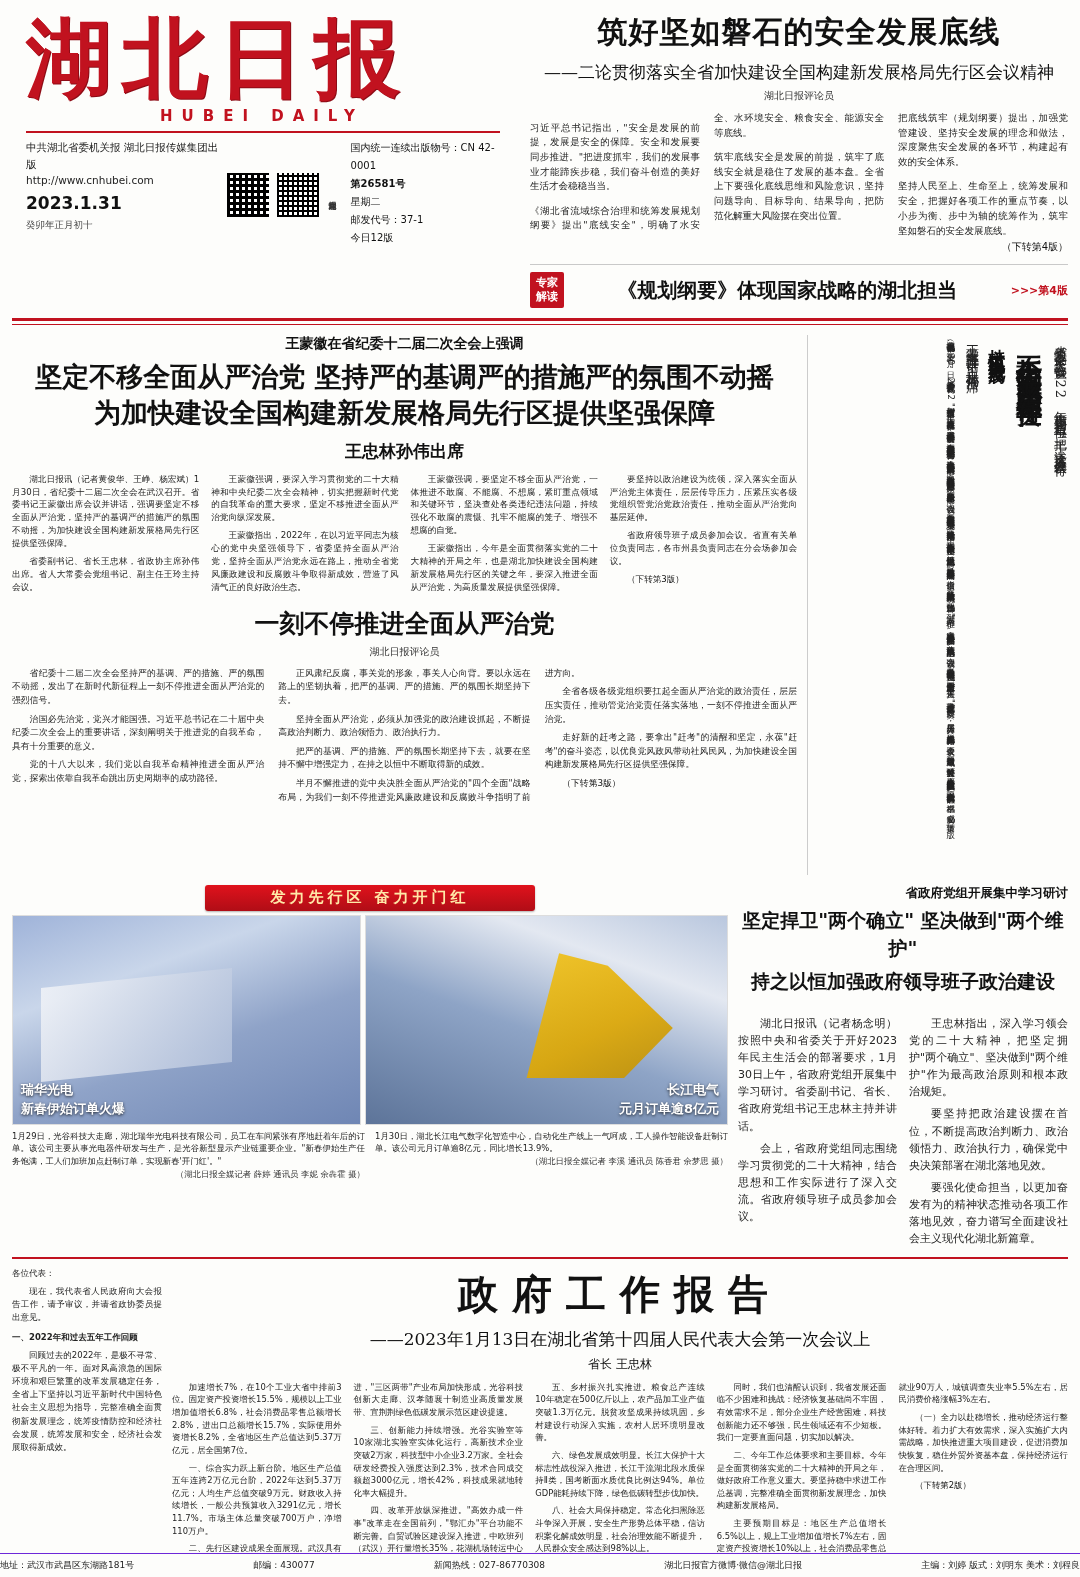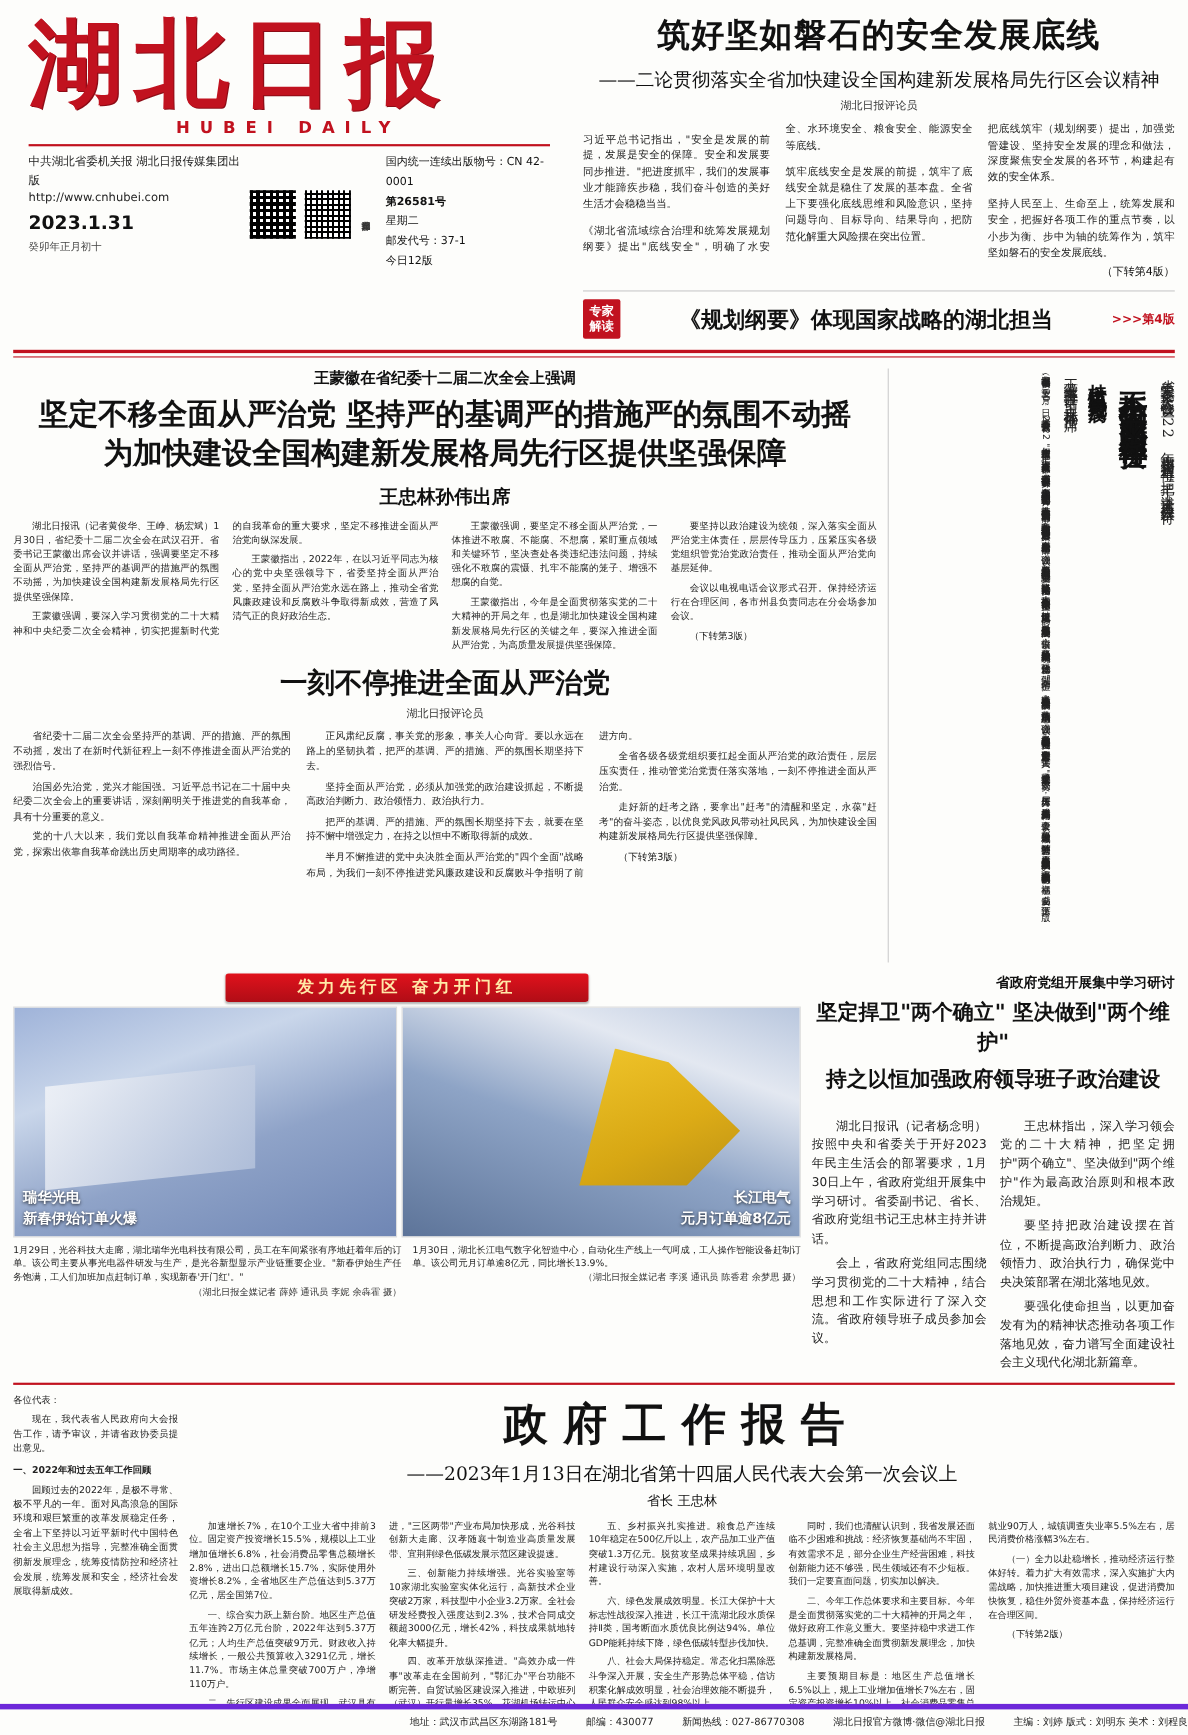--- a/index.html
+++ b/index.html
@@ -141,22 +141,22 @@
   .b-main{flex:1;}
   .rep-title{
     font-family:"DejaVu Serif","Liberation Serif",serif;font-weight:bold;
     font-size:40px;text-align:center;letter-spacing:14px;color:#111;
   }
   .rep-sub{text-align:center;font-size:17px;margin-top:6px;color:#111;font-family:"DejaVu Serif","Liberation Serif",serif;}
   .rep-by{text-align:center;font-size:12px;margin-top:5px;color:#111;}
   .rep-body{column-count:5;column-gap:12px;font-size:8.4px;line-height:1.5;margin-top:8px;text-align:justify;color:#222;}
   .rep-body p{margin:0 0 5px;text-indent:2em;}
 
-  .footer{position:absolute;left:0;bottom:0;width:1080px;border-top:5px solid #6d28d9;
-    font-size:9px;color:#222;display:flex;justify-content:flex-end;gap:26px;padding:5px 0;background:#fdfdfb;}
+  .footer{position:absolute;left:0;bottom:0;width:1080px;border-top:1px solid #6d28d9;
+    font-size:9px;color:#222;display:flex;justify-content:space-between;gap:26px;padding:5px 0;background:#fdfdfb;}
 </style>
 </head>
 <body>
 
 <div class="page">
 
   <div class="masthead">
 
     <div class="mast-left">
       <div class="logo-cn">湖北日报</div>
@@ -208,26 +208,27 @@
   <div class="main">
 
     <div class="col-left">
       <div class="lead-kicker">王蒙徽在省纪委十二届二次全会上强调</div>
       <div class="lead-h1">坚定不移全面从严治党  坚持严的基调严的措施严的氛围不动摇</div>
       <div class="lead-h1">为加快建设全国构建新发展格局先行区提供坚强保障</div>
       <div class="lead-byline">王忠林孙伟出席</div>
 
       <div class="lead-body">
         <p>湖北日报讯（记者黄俊华、王峥、杨宏斌）1月30日，省纪委十二届二次全会在武汉召开。省委书记王蒙徽出席会议并讲话，强调要坚定不移全面从严治党，坚持严的基调严的措施严的氛围不动摇，为加快建设全国构建新发展格局先行区提供坚强保障。</p>
+        <p>省委副书记、省长王忠林，省政协主席孙伟出席。省人大常委会党组书记、副主任王玲主持会议。</p>
         <p>王蒙徽强调，要深入学习贯彻党的二十大精神和中央纪委二次全会精神，切实把握新时代党的自我革命的重大要求，坚定不移推进全面从严治党向纵深发展。</p>
         <p>王蒙徽指出，2022年，在以习近平同志为核心的党中央坚强领导下，省委坚持全面从严治党，坚持全面从严治党永远在路上，推动全省党风廉政建设和反腐败斗争取得新成效，营造了风清气正的良好政治生态。</p>
         <p>王蒙徽强调，要坚定不移全面从严治党，一体推进不敢腐、不能腐、不想腐，紧盯重点领域和关键环节，坚决查处各类违纪违法问题，持续强化不敢腐的震慑、扎牢不能腐的笼子、增强不想腐的自觉。</p>
         <p>王蒙徽指出，今年是全面贯彻落实党的二十大精神的开局之年，也是湖北加快建设全国构建新发展格局先行区的关键之年，要深入推进全面从严治党，为高质量发展提供坚强保障。</p>
         <p>要坚持以政治建设为统领，深入落实全面从严治党主体责任，层层传导压力，压紧压实各级党组织管党治党政治责任，推动全面从严治党向基层延伸。</p>
-        <p>会议以电视电话会议形式召开。保持经济运行在合理区间，各市州县负责同志在分会场参加会议。</p>
+        <p>省政府领导班子成员参加会议。省直有关单位负责同志，各市州县负责同志在分会场参加会议。</p>
         <p class="jump">（下转第3版）</p>
       </div>
 
       <div class="comment">
         <div class="comment-h">一刻不停推进全面从严治党</div>
         <div class="comment-byline">湖北日报评论员</div>
         <div class="comment-body">
           <p>省纪委十二届二次全会坚持严的基调、严的措施、严的氛围不动摇，发出了在新时代新征程上一刻不停推进全面从严治党的强烈信号。</p>
           <p>治国必先治党，党兴才能国强。习近平总书记在二十届中央纪委二次全会上的重要讲话，深刻阐明关于推进党的自我革命，具有十分重要的意义。</p>
           <p>党的十八大以来，我们党以自我革命精神推进全面从严治党，探索出依靠自我革命跳出历史周期率的成功路径。</p>

